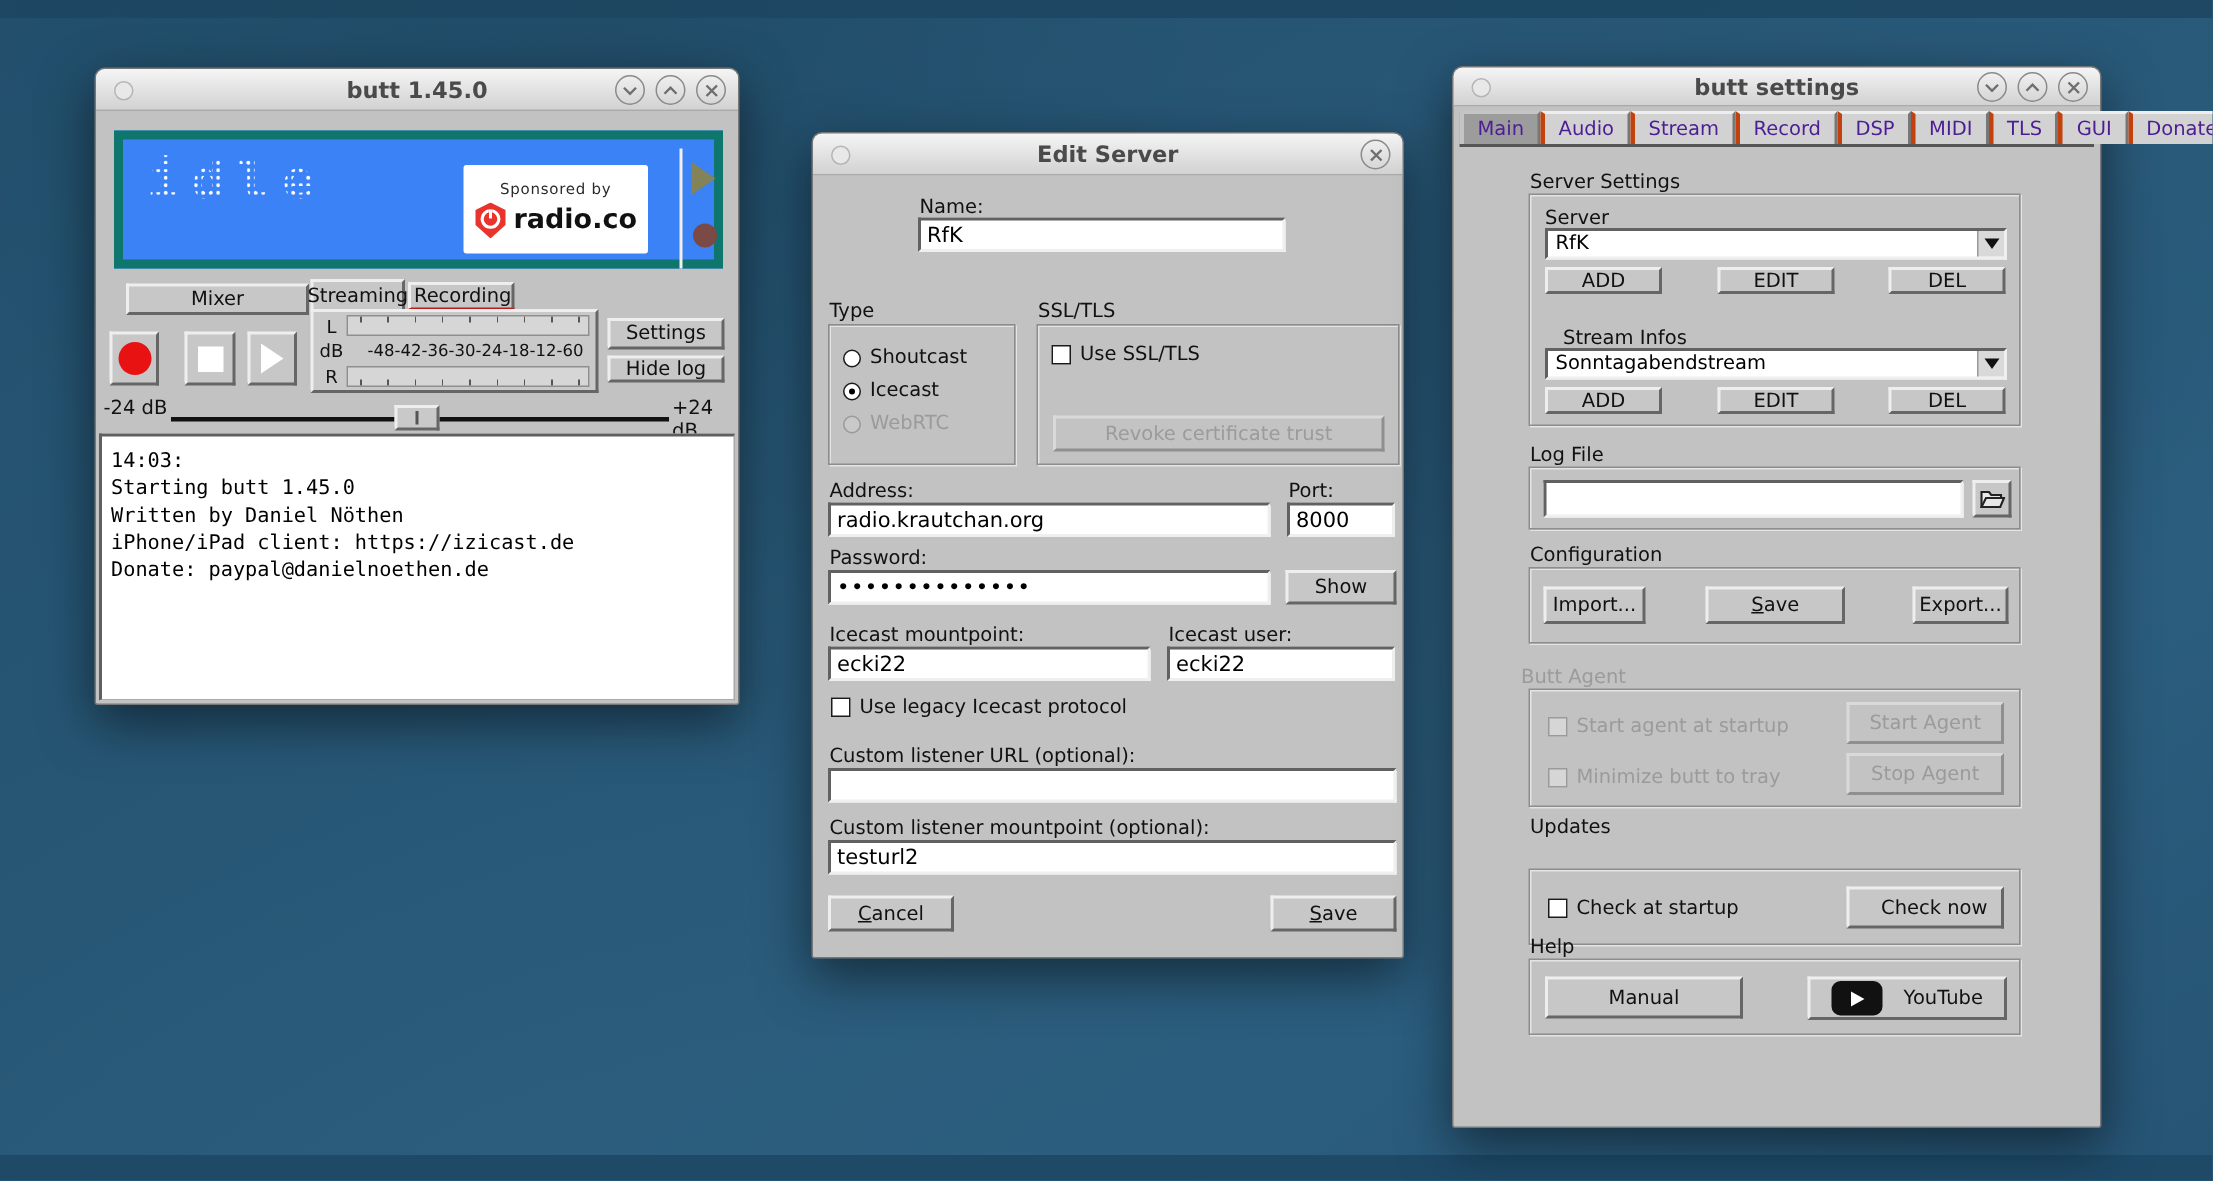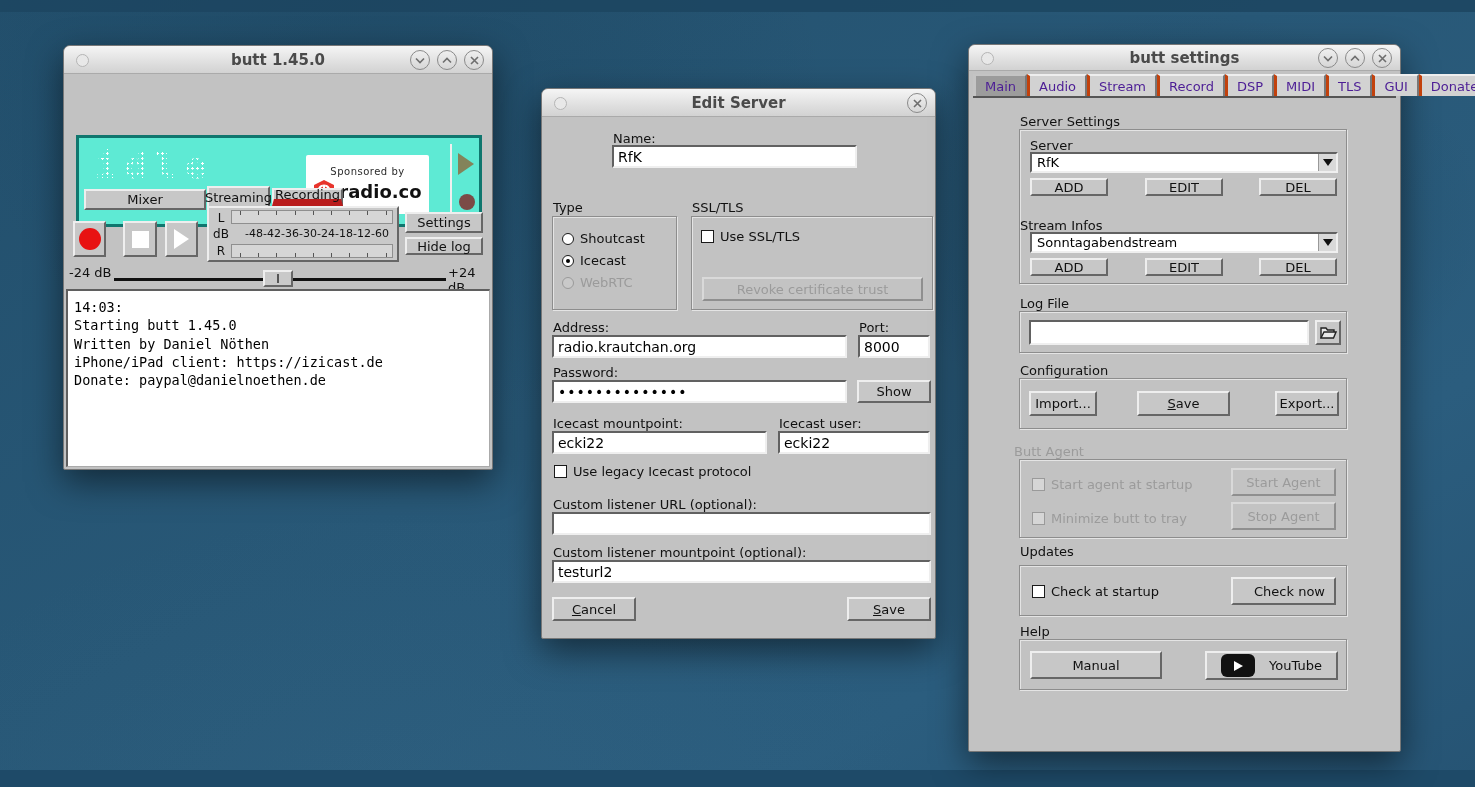--- a/index.html
+++ b/index.html
@@ -45,39 +45,39 @@
   .dis-t { color:#9b9b9b !important; }
 
   .check { width:13px; height:13px; background:#fff; border:1px solid #1a1a1a; display:inline-block; flex:none; }
   .check.dis { border-color:#9a9a9a; background:#d6d6d6; }
   .radio { width:12px; height:12px; border-radius:50%; background:#fff; border:1px solid #1a1a1a; position:relative; flex:none; }
   .radio.on::after { content:""; position:absolute; left:3px; top:3px; width:4px; height:4px; border-radius:50%; background:#000; }
   .radio.dis { border-color:#9a9a9a; background:#c9c9c9; }
   .ckrow { position:absolute; display:flex; align-items:center; gap:6px; font-size:13px; color:#111; }
 
   
-  .display { position:absolute; left:12px; top:41px; width:406px; height:92px; background:#5eead4; border:3px solid #0f766e;margin-top:48px; }
+  .display { position:absolute; left:12px; top:41px; width:406px; height:92px; background:#3b82f6; border:6px solid #0f766e; }
   .idle { position:absolute; left:16px; top:8px; color:#f2f2f2; font-family:"DejaVu Sans Mono", monospace;
           font-size:35px; font-weight:bold; letter-spacing:9px;
           background-image:radial-gradient(#ffffff 34%, rgba(255,255,255,0) 40%);
           background-size:5px 5px; -webkit-background-clip:text; background-clip:text; -webkit-text-fill-color:transparent; }
   .sponsor { position:absolute; left:227px; top:17px; width:123px; height:59px; background:#fff; border-radius:2px;
              display:flex; flex-direction:column; align-items:center; justify-content:center; gap:3px; }
   .sponsor .s1 { font-size:10px; color:#2b2b2b; letter-spacing:.5px; }
   .sponsor .s2 { display:flex; align-items:center; gap:4px; font-size:18px; font-weight:bold; color:#111; }
   .vline { position:absolute; left:371px; top:6px; width:2px; height:80px; background:#f0f0f0; }
   .ptri { position:absolute; left:379px; top:15px; width:0; height:0;
           border-left:16px solid #83835a; border-top:11px solid transparent; border-bottom:11px solid transparent; }
   .reddot { position:absolute; left:380px; top:56px; width:16px; height:16px; border-radius:50%; background:#7b4a46; }
 
   .mtab { position:absolute; top:142px; height:18px; display:flex; align-items:center; justify-content:center;
           font-size:13px; color:#111; background:#c7c7c7; border-top:2px solid #eee; border-left:2px solid #eee;
           border-right:2px solid #666; }
   .mtab.sel { height:20px; top:140px; font-weight:normal; }
-  .mtab.unsel { border-bottom:7px solid #b91c1c; }
+  .mtab.unsel { border-bottom:1px solid #b91c1c;justify-content:flex-end; }
 
   .meterbox { position:absolute; left:143px; top:160px; width:192px; height:56px; background:#c9c9c9;
               border-top:2px solid #eee; border-left:2px solid #eee; border-bottom:2px solid #666; border-right:2px solid #666; }
   .mrow { position:absolute; left:22px; right:4px; height:14px; background:#d6d6d6; border:1px solid #8f8f8f; }
   .mrow.ticks-b { background:#d6d6d6 repeating-linear-gradient(90deg,#555 0 1px,transparent 1px 18.2px); background-size:100% 4px; background-position:8px bottom; background-repeat:no-repeat; }
   .mrow.ticks-t { background:#d6d6d6 repeating-linear-gradient(90deg,#555 0 1px,transparent 1px 18.2px); background-size:100% 4px; background-position:8px top; background-repeat:no-repeat; }
   .mlab { position:absolute; left:4px; width:16px; font-size:12px; color:#111; text-align:center; }
   .mscale { position:absolute; left:22px; right:2px; top:19px; display:flex; justify-content:space-between;
             padding:0 6px 0 14px; font-family:"DejaVu Sans", sans-serif; font-size:11px; color:#111; }
 
@@ -379,21 +379,21 @@
     <div class="btn raised" style="left:10px; top:48px; width:78px; height:18px;">
         <span>ADD</span>
       </div>
     <div class="btn raised" style="left:125px; top:48px; width:78px; height:18px;">
         <span>EDIT</span>
       </div>
     <div class="btn raised" style="left:239px; top:48px; width:78px; height:18px;">
         <span>DEL</span>
       </div>
 
-    <div class="slabel" style="left:0; top:88px;">Stream Infos</div>
+    <div class="slabel" style="left:22px; top:88px;">Stream Infos</div>
     <div class="selbox" style="left:10px; top:102px; width:308px; height:21px;">
       <span class="val">Sonntagabendstream</span>
       <span class="arr">
           <span class="tri-down"></span>
         </span>
     </div>
     <div class="btn raised" style="left:10px; top:128px; width:78px; height:18px;">
         <span>ADD</span>
       </div>
     <div class="btn raised" style="left:125px; top:128px; width:78px; height:18px;">
@@ -442,21 +442,21 @@
     <div class="ckrow dis-t" style="left:12px; top:51px;">
       <span class="check dis"></span>
       <span>Minimize butt to tray</span>
     </div>
     <div class="btn raised dis" style="left:211px; top:42px; width:105px; height:28px;">
       <span>Stop Agent</span>
     </div>
   </div>
 
   <div class="slabel" style="left:51px; top:499px;">Updates</div>
-  <div class="gbox" style="left:50px; top:520px; width:328px; height:51px;">
+  <div class="gbox" style="left:50px; top:534px; width:328px; height:51px;">
     <div class="ckrow" style="left:12px; top:18px;">
       <span class="check"></span>
       <span>Check at startup</span>
     </div>
     <div class="btn raised" style="left:211px; top:11px; width:105px; height:28px;padding-left:12px;">
       <span>Check now</span>
     </div>
   </div>
 
   <div class="slabel" style="left:51px; top:579px;">Help</div>

